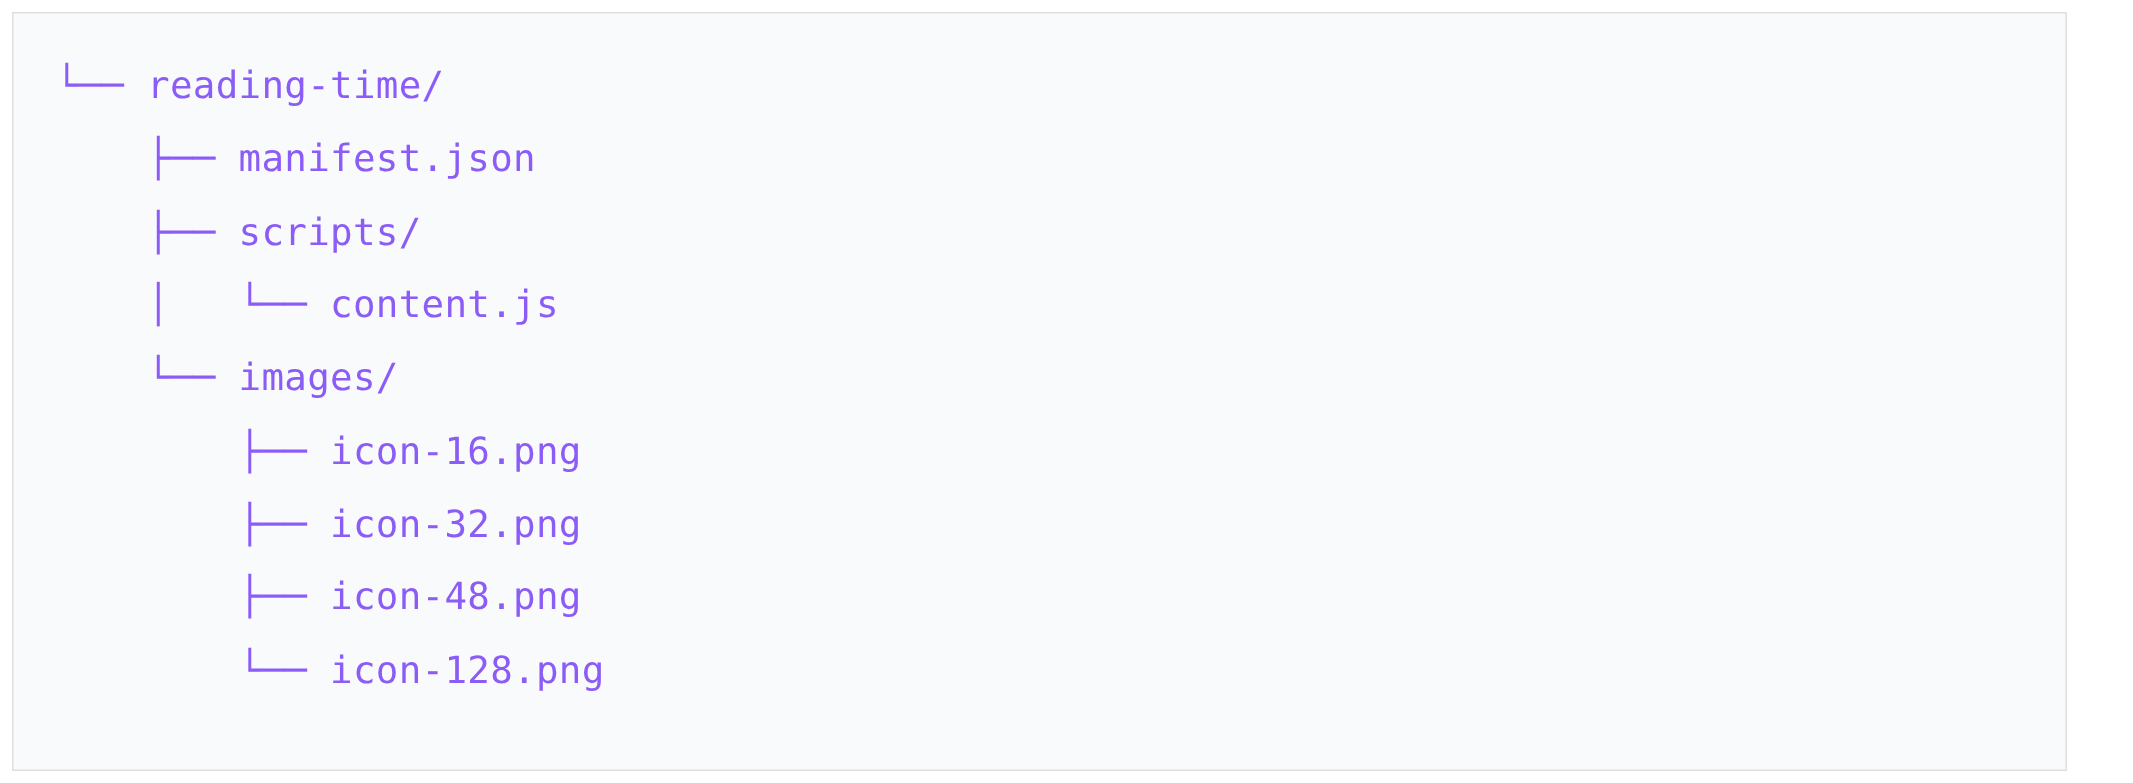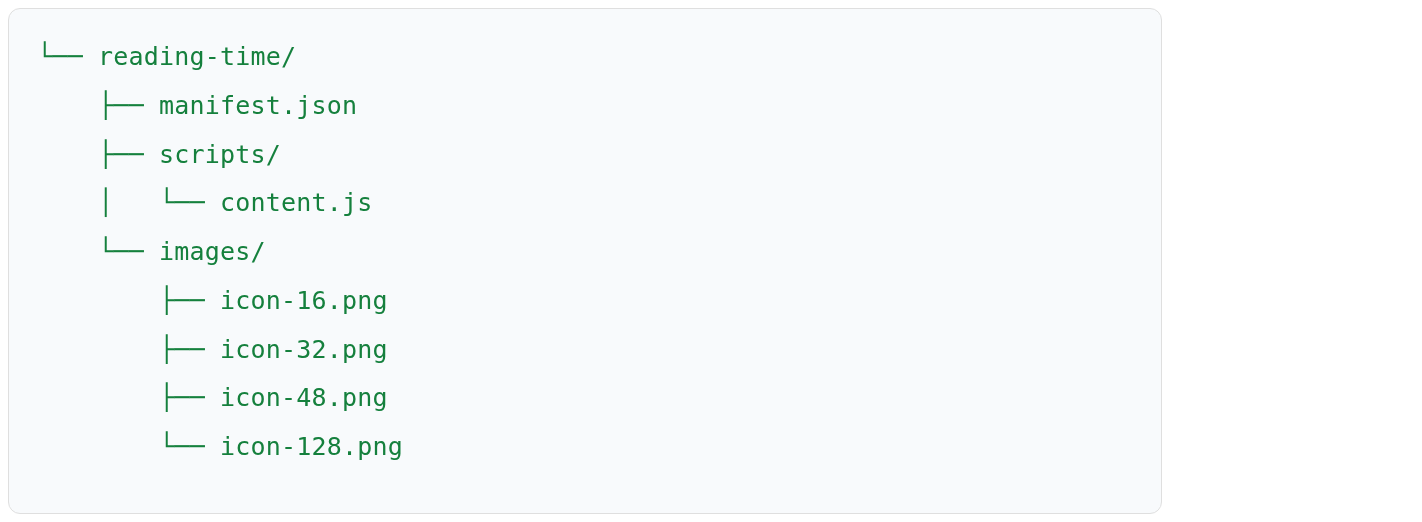--- a/index.html
+++ b/index.html
@@ -7,29 +7,29 @@
       padding: 0;
       box-sizing: border-box;
     }
     body {
       background: #ffffff;
       padding: 0;
       font-family: ui-monospace, SFMono-Regular, "SF Mono", Menlo, Consolas, "Liberation Mono", monospace;
     }
     .code-block {
       border: 1px solid #dfdfdf;
-      border-radius: 12px;
+      border-radius: 0;
       background: #f8fafc;
       padding: 24px 28px;
       margin: 8px;
-      width: 1154px;
+      width: 1370px;
       height: 506px;
       font-size: 25px;
       line-height: 1.95;
-      color: #15803d;
+      color: #8b5cf6;
       white-space: pre;
       overflow: hidden;
       letter-spacing: 0.2px;
     }
     .tree-line {
       display: block;
     }
   </style>
 </head>
 <body>

